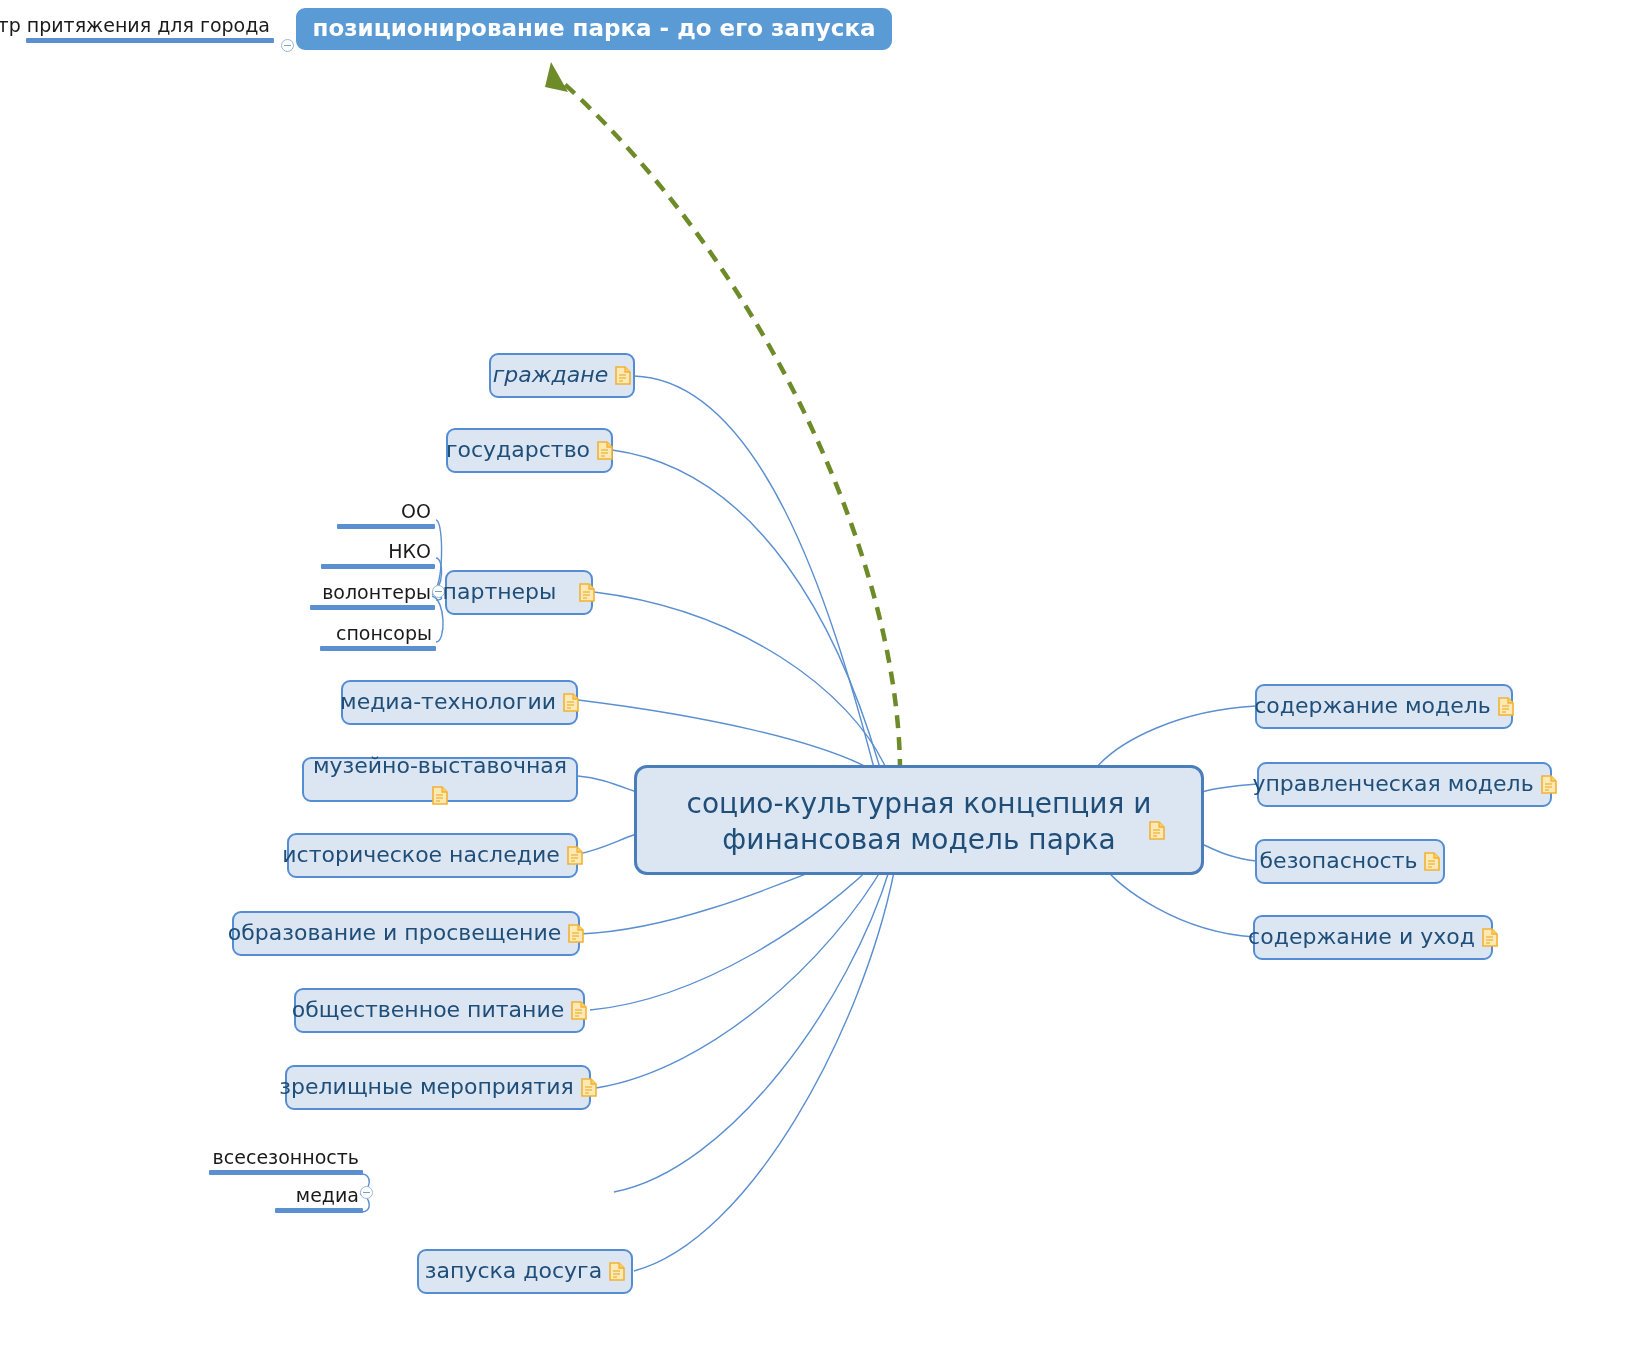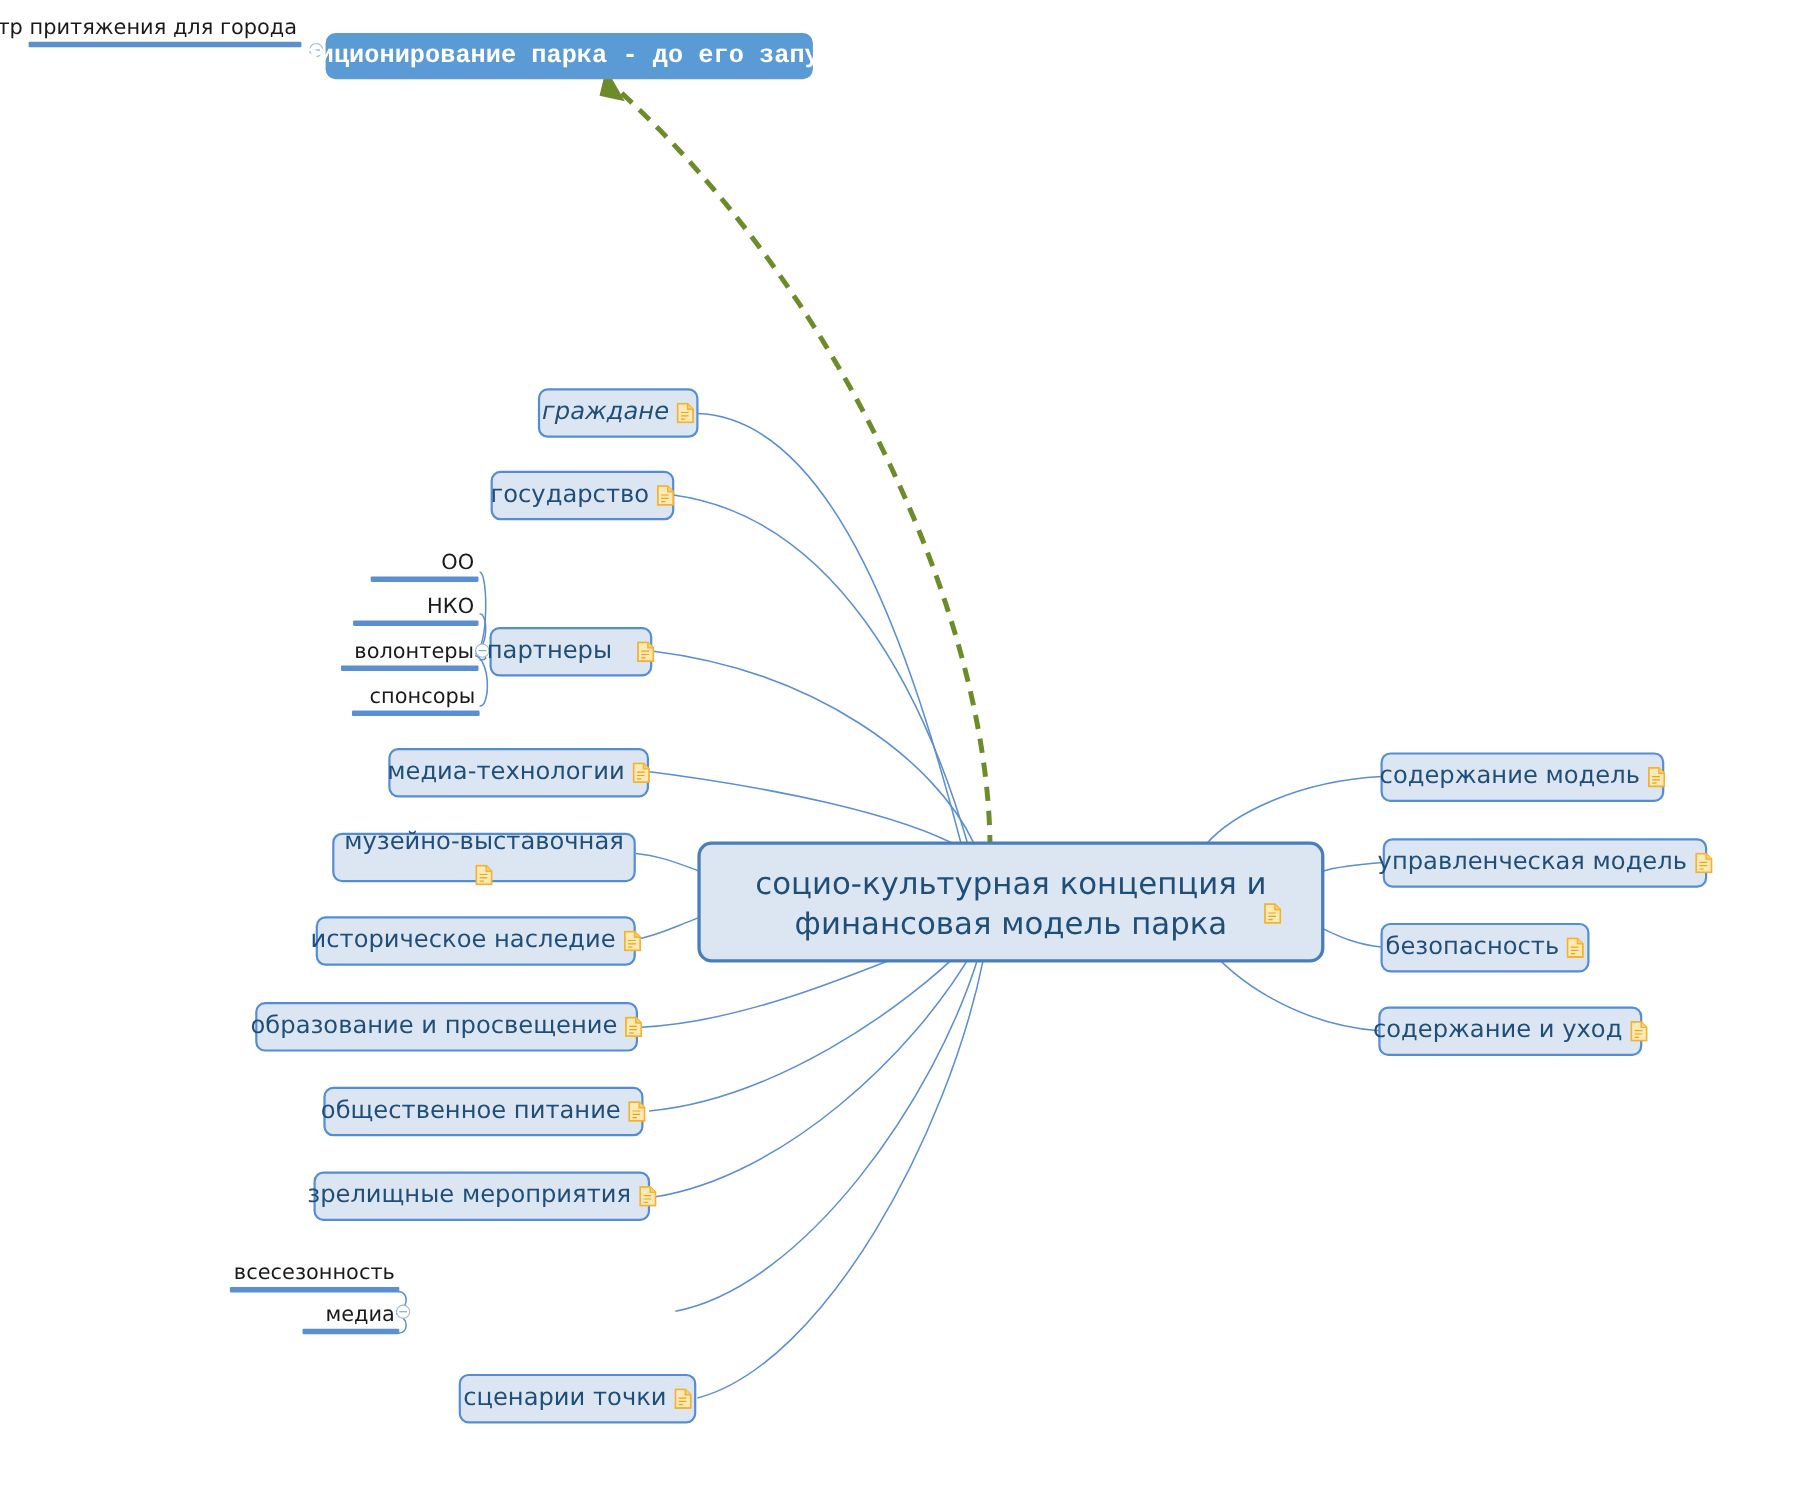--- a/index.html
+++ b/index.html
@@ -166,21 +166,21 @@
       <polygon points="551,62 568,92 545,87" fill="#6e8b2a"></polygon>
     </g>
   </svg>
 
   <div class="leaf" style="left:26px; top:14px; width:248px;">
     <div class="leaf-text">центр притяжения для города</div>
     <div class="leaf-rule"></div>
   </div>
   <div class="toggle" style="left:281px; top:39px;"></div>
 
-  <div class="node accent" style="left:296px; top:30px; width:443px; height:42px;font-family:Liberation Mono, monospace;">
+  <div class="node accent" style="left:296px; top:8px; width:596px; height:42px;">
     <span class="lbl">позиционирование парка - до его запуска</span>
   </div>
 
   <div class="node root" style="left:634px; top:765px; width:570px; height:110px;">
     <span class="lbl">
       <span>социо-культурная концепция и</span><br><span>финансовая модель парка</span>
     </span>
     <span class="note-icon" style="position:absolute; right:36px; top:53px;">
       <svg width="16" height="19" viewBox="0 0 16 19">
         <path d="M1 1 H10 L15 6 V18 H1 Z" fill="#fde9b6" stroke="#f2b233" stroke-width="1.6"></path>
@@ -235,21 +235,21 @@
     <span class="lbl">партнеры</span>
     <span class="note-icon">
       <svg width="16" height="19" viewBox="0 0 16 19">
         <path d="M1 1 H10 L15 6 V18 H1 Z" fill="#fde9b6" stroke="#f2b233" stroke-width="1.6"></path>
         <path d="M10 1 V6 H15" fill="#fbd068" stroke="#f2b233" stroke-width="1.3"></path>
         <path d="M4 9 H11 M4 12 H11 M4 15 H8" stroke="#e8a615" stroke-width="1.1"></path>
       </svg>
     </span>
   </div>
 
-  <div class="node" style="left:341px; top:680px; width:237px; height:45px;margin-left:12px;">
+  <div class="node" style="left:341px; top:680px; width:237px; height:45px;">
     <span class="lbl">медиа-технологии</span>
     <span class="note-icon">
       <svg width="16" height="19" viewBox="0 0 16 19">
         <path d="M1 1 H10 L15 6 V18 H1 Z" fill="#fde9b6" stroke="#f2b233" stroke-width="1.6"></path>
         <path d="M10 1 V6 H15" fill="#fbd068" stroke="#f2b233" stroke-width="1.3"></path>
         <path d="M4 9 H11 M4 12 H11 M4 15 H8" stroke="#e8a615" stroke-width="1.1"></path>
       </svg>
     </span>
   </div>
 
@@ -314,21 +314,21 @@
   </div>
   <div class="leaf" style="left:275px; top:1184px; width:88px;">
     <div class="leaf-text">медиа</div>
     <div class="leaf-rule"></div>
   </div>
 
   <div class="toggle" style="left:360px; top:1186px;"></div>
 
 
   <div class="node" style="left:417px; top:1249px; width:216px; height:45px;">
-    <span class="lbl">сценарии точки</span>
+    <span class="lbl">запуска досуга</span>
     <span class="note-icon">
       <svg width="16" height="19" viewBox="0 0 16 19">
         <path d="M1 1 H10 L15 6 V18 H1 Z" fill="#fde9b6" stroke="#f2b233" stroke-width="1.6"></path>
         <path d="M10 1 V6 H15" fill="#fbd068" stroke="#f2b233" stroke-width="1.3"></path>
         <path d="M4 9 H11 M4 12 H11 M4 15 H8" stroke="#e8a615" stroke-width="1.1"></path>
       </svg>
     </span>
   </div>
 
   <div class="node" style="left:1255px; top:684px; width:258px; height:45px;">

